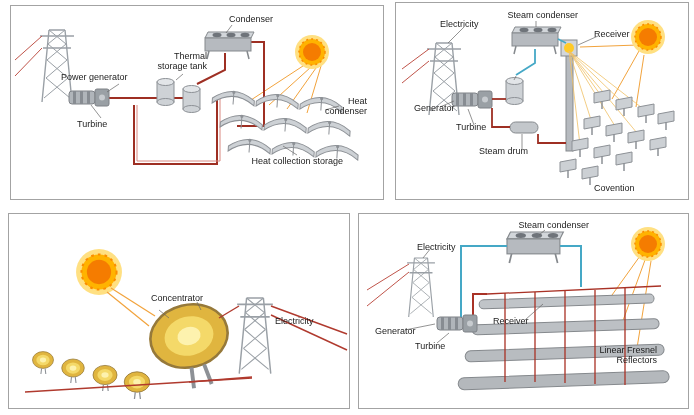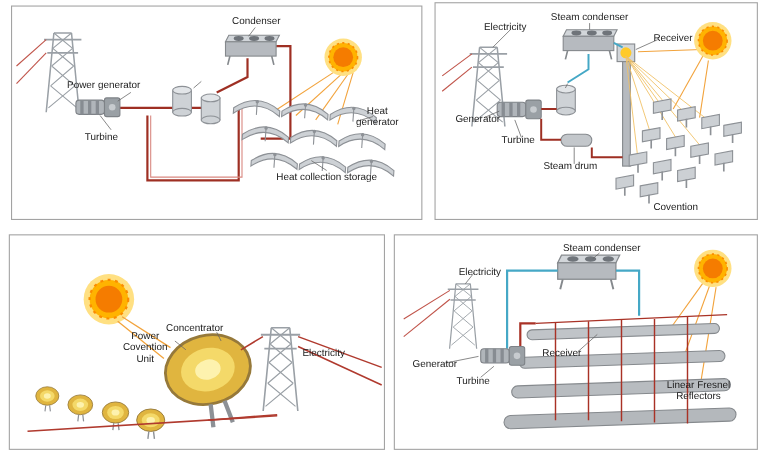--- a/index.html
+++ b/index.html
@@ -2,21 +2,21 @@
 <html><head>
 <meta charset="utf-8">
 <style>
   *{box-sizing:border-box}
   html,body{margin:0;padding:0}
   body{width:694px;height:415px;background:#ffffff;position:relative;overflow:hidden;
        font-family:"Liberation Sans",sans-serif}
   .panel{position:absolute;border:1px solid #a3a3a3;background:#fff}
   .panel svg.art{position:absolute;left:0;top:0;display:block}
   .lbl{position:absolute;font-size:9px;line-height:1.15;color:#1c1c1c}
-  .c{text-align:center}
+  .c{text-align:right}
   .nw{white-space:nowrap}
 </style>
 </head>
 <body>
 
 <svg width="0" height="0" style="position:absolute" aria-hidden="true">
   <defs>
     <g id="sym-sun">
       <circle r="17" fill="#ffe082"></circle>
       <circle r="13" fill="#ffb300"></circle>
@@ -114,23 +114,24 @@
       <g stroke="#666" stroke-width="0.7">
         <line x1="221" y1="19" x2="215" y2="27"></line>
         <line x1="172" y1="68" x2="165" y2="74"></line>
         <line x1="108" y1="78" x2="96" y2="86"></line>
         <line x1="90" y1="112" x2="80" y2="99"></line>
         <line x1="328" y1="100" x2="314" y2="104"></line>
         <line x1="286" y1="149" x2="272" y2="140"></line>
       </g>
     </svg>
     <span class="lbl c" style="left:182px;top:8px;width:80px">Condenser</span>
+    <span class="lbl c" style="left:136px;top:45px;width:60px">Thermal storage tank</span>
     <span class="lbl nw" style="left:50px;top:66px">Power generator</span>
     <span class="lbl nw" style="left:66px;top:113px">Turbine</span>
-    <span class="lbl c" style="left:308px;top:90px;width:48px">Heat generator</span>
+    <span class="lbl c" style="left:308px;top:90px;width:48px">Heat condenser</span>
     <span class="lbl c" style="left:240px;top:150px;width:92px">Heat collection storage</span>
   </section>
 
   <section class="panel" style="left:395px;top:2px;width:294px;height:198px">
     <svg class="art" width="294" height="198" viewBox="0 0 294 198">
       <g stroke="#f2a33c" stroke-width="1">
         <line x1="242" y1="42" x2="184" y2="44"></line>
         <line x1="243" y1="48" x2="216" y2="96"></line>
         <line x1="248" y1="52" x2="240" y2="104"></line>
       </g>
@@ -188,21 +189,21 @@
         <line x1="44" y1="104" x2="58" y2="98"></line>
         <line x1="78" y1="122" x2="72" y2="106"></line>
         <line x1="126" y1="146" x2="126" y2="131"></line>
       </g>
     </svg>
     <span class="lbl nw" style="left:44px;top:16px">Electricity</span>
     <span class="lbl c" style="left:98px;top:7px;width:84px">Steam condenser</span>
     <span class="lbl nw" style="left:198px;top:26px">Receiver</span>
     <span class="lbl nw" style="left:18px;top:100px">Generator</span>
     <span class="lbl nw" style="left:60px;top:119px">Turbine</span>
-    <span class="lbl nw" style="left:98px;top:143px">Steam drum</span>
+    <span class="lbl nw" style="left:83px;top:143px">Steam drum</span>
     <span class="lbl nw" style="left:198px;top:180px">Covention</span>
   </section>
 
   <section class="panel" style="left:8px;top:213px;width:342px;height:196px">
     <svg class="art" width="342" height="196" viewBox="0 0 342 196">
       <use href="#sym-sun" transform="translate(90,58) scale(1.35)"></use>
       <g stroke="#f2a33c" stroke-width="1.2">
         <line x1="102" y1="74" x2="146" y2="102"></line>
         <line x1="98" y1="78" x2="140" y2="112"></line>
       </g>
@@ -219,21 +220,20 @@
         <path d="M180,168 L243,163"></path>
         <path d="M262,92 L338,120"></path>
         <path d="M262,101 L338,136"></path>
         <path d="M230,92 L210,104"></path>
       </g>
       <g stroke="#666" stroke-width="0.7">
         <line x1="150" y1="96" x2="160" y2="104"></line>
         <line x1="188" y1="88" x2="192" y2="96"></line>
       </g>
     </svg>
-    <span class="lbl c" style="left:96px;top:86px;width:54px">Power Covention Unit</span>
     <span class="lbl nw" style="left:142px;top:79px">Concentrator</span>
     <span class="lbl nw" style="left:266px;top:102px">Electricity</span>
   </section>
 
   <section class="panel" style="left:358px;top:213px;width:331px;height:196px">
     <svg class="art" width="331" height="196" viewBox="0 0 331 196">
       <g stroke="#f2a33c" stroke-width="1">
         <line x1="281" y1="42" x2="248" y2="88"></line>
         <line x1="286" y1="46" x2="262" y2="112"></line>
         <line x1="292" y1="47" x2="278" y2="134"></line>
@@ -275,16 +275,16 @@
         <line x1="46" y1="116" x2="76" y2="110"></line>
         <line x1="78" y1="129" x2="90" y2="119"></line>
         <line x1="166" y1="106" x2="184" y2="90"></line>
       </g>
     </svg>
     <span class="lbl c" style="left:146px;top:6px;width:84px">Steam condenser</span>
     <span class="lbl nw" style="left:58px;top:28px">Electricity</span>
     <span class="lbl nw" style="left:16px;top:112px">Generator</span>
     <span class="lbl nw" style="left:56px;top:127px">Turbine</span>
     <span class="lbl nw" style="left:134px;top:102px">Receiver</span>
-    <span class="lbl c" style="left:240px;top:131px;width:72px">Linear Fresnel Reflectors</span>
+    <span class="lbl c" style="left:226px;top:131px;width:72px">Linear Fresnel Reflectors</span>
   </section>
 
 </div>
 
 </body></html>

